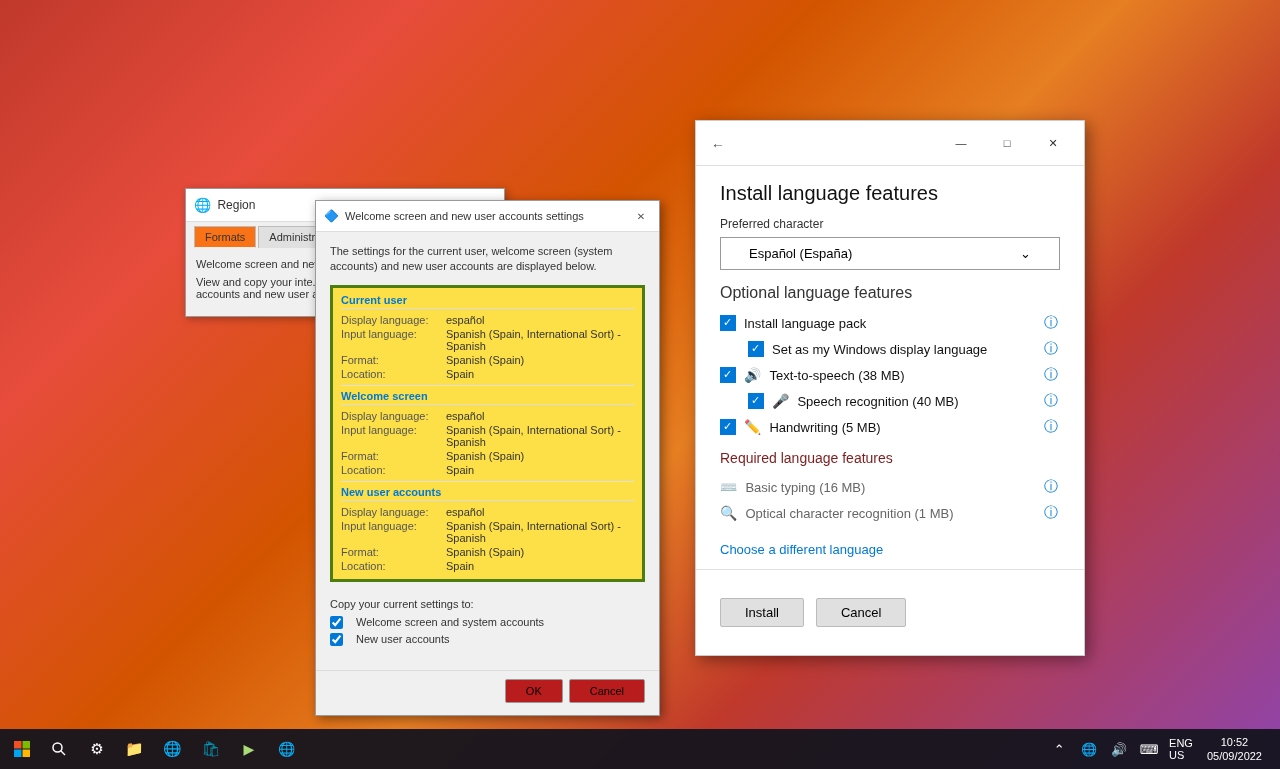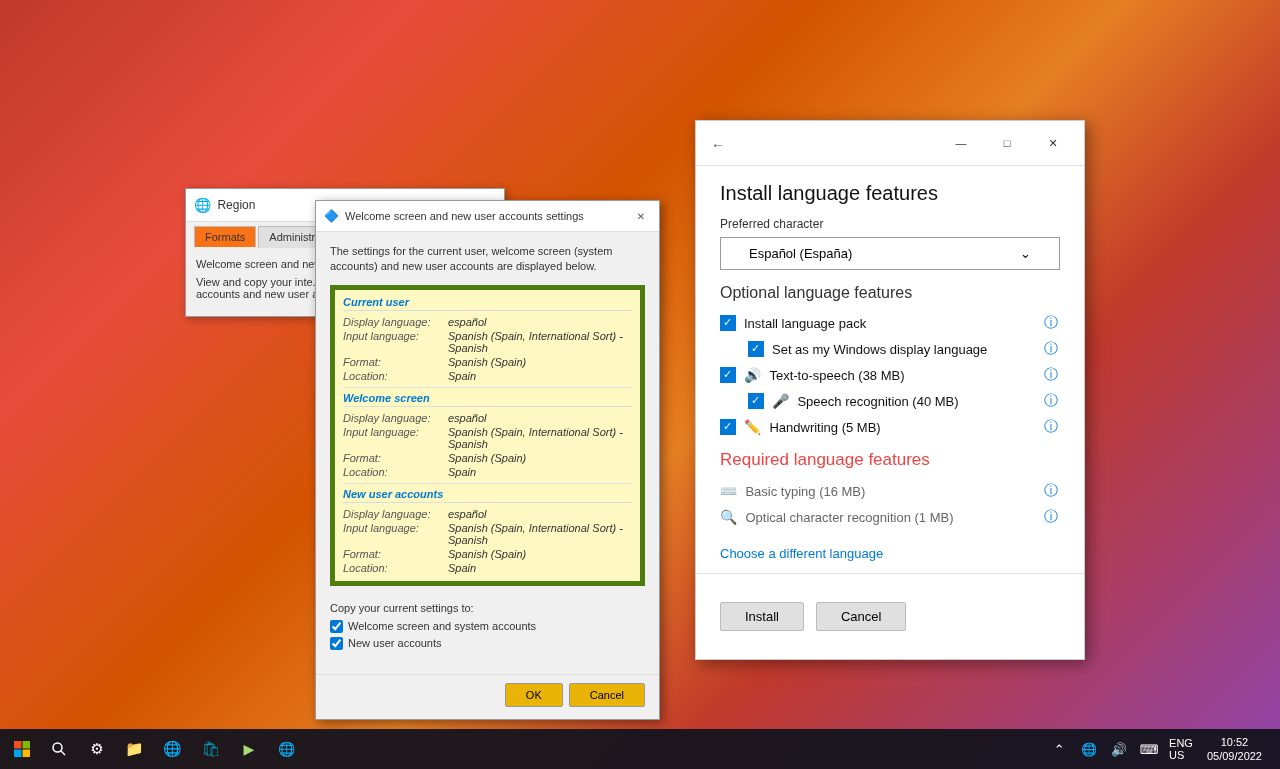--- a/index.html
+++ b/index.html
@@ -161,60 +161,59 @@
       gap: 6px;
     }
     .welcome-title { font-size: 11px; color: #333; flex: 1; }
 
     .welcome-body {
       padding: 12px 14px;
     }
     .welcome-desc { font-size: 11px; color: #333; margin-bottom: 10px; line-height: 1.4; }
 
     .info-table {
-      border: 5px solid #4d7c0f;
-      background: #fef9c3;
+      border: 3px solid #4d7c0f;
+      background: #fde047;
       width: 100%;
       padding: 6px 8px;
       margin-bottom: 8px;
-      font-style: italic;
     }
     .info-section-title {
       font-size: 11px;
       color: #0078d7;
       font-weight: 600;
       margin-bottom: 4px;
       padding-bottom: 2px;
       border-bottom: 1px solid #ddd;
     }
     .info-row {
       display: flex;
       font-size: 11px;
       color: #333;
       padding: 1px 0;
     }
     .info-label { width: 105px; color: #555; }
     .info-value { flex: 1; }
 
     .copy-section { padding: 8px 0; font-size: 11px; color: #333; }
     .copy-section p { margin-bottom: 6px; }
-    .checkbox-row { display: flex; align-items: center; gap: 5px; margin-bottom: 4px; font-size: 11px; }
+    .checkbox-row { display: flex; align-items: center; gap: 13px; margin-bottom: 4px; font-size: 11px; }
     .checkbox-row input { accent-color: #0078d7; }
 
     .dialog-buttons {
       display: flex;
       justify-content: flex-end;
       gap: 6px;
       padding: 8px 14px 12px;
       border-top: 1px solid #ddd;
     }
     .dialog-btn {
       padding: 5px 20px;
       font-size: 11px;
-      background: #eab308;
+      background: #b91c1c;
       border: 1px solid #999;
       cursor: pointer;
       border-radius: 2px;
     }
 
     
     .lang-dialog {
       position: absolute;
       top: 120px;
       left: 695px;
@@ -274,21 +273,21 @@
     .feature-row.indent { padding-left: 28px; }
     .feature-icon { font-size: 14px; color: #555; }
     .feature-label { flex: 1; }
     .feature-info {
       width: 18px; height: 18px;
       display: flex; align-items: center; justify-content: center;
       color: #0078d7; font-size: 14px; cursor: pointer;
     }
 
     .required-section { margin-top: 10px; }
-    .required-title { font-size: 17px; color: #ef4444; margin-bottom: 8px; }
+    .required-title { font-size: 14px; color: #7f1d1d; margin-bottom: 8px; }
     .required-row {
       display: flex;
       align-items: center;
       padding: 4px 0;
       gap: 8px;
       font-size: 13px;
       color: #666;
     }
     .required-icon { font-size: 14px; color: #999; }
 

